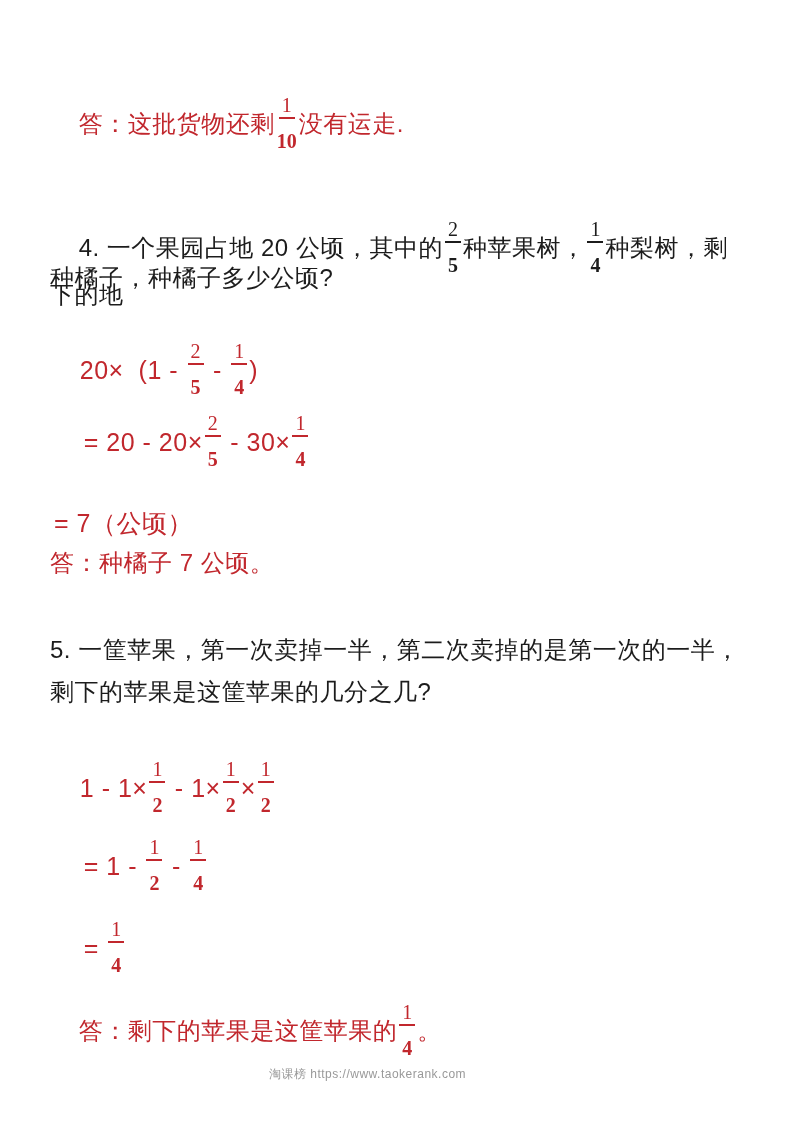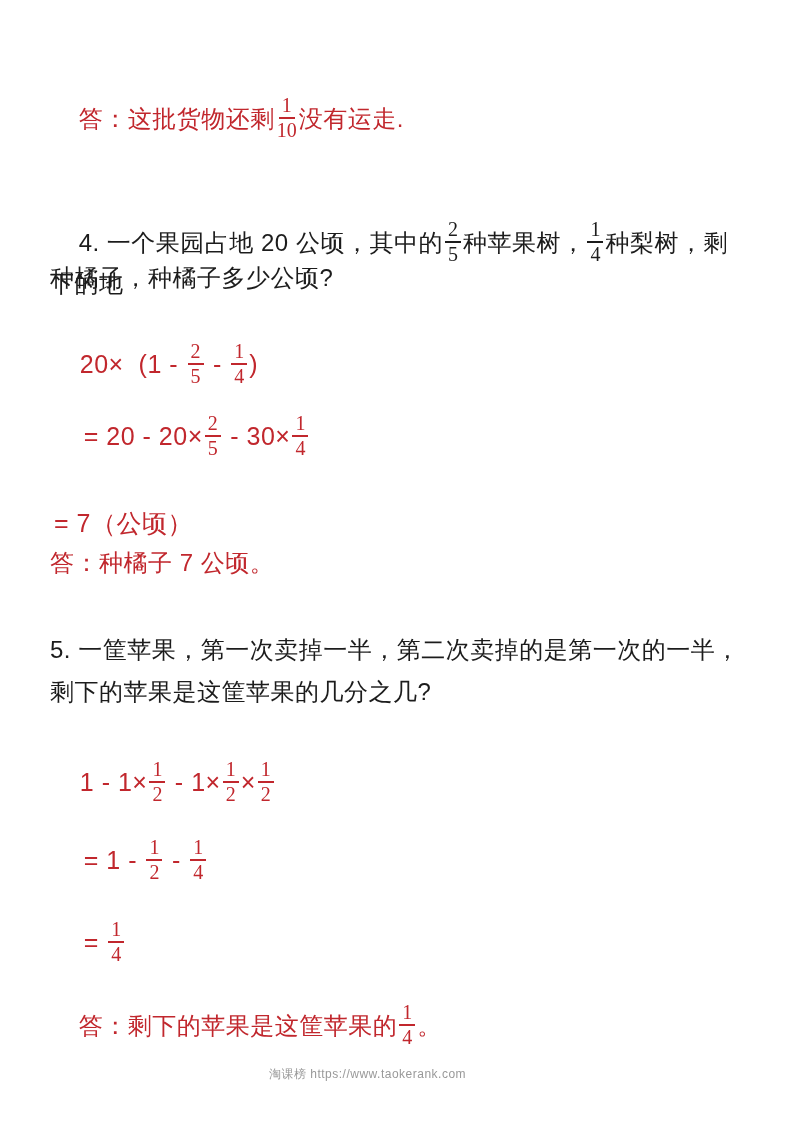--- a/index.html
+++ b/index.html
@@ -39,21 +39,21 @@
     align-items: center;
     vertical-align: middle;
     font-family: "Liberation Serif", "DejaVu Serif", serif;
     font-size: 20px;
     line-height: 1.1;
     letter-spacing: 0;
     margin: 0 2px;
     transform: translateY(-3px);
   }
   .fnum { border-bottom: 2px solid currentColor; padding: 0 3px 1px 3px; }
-  .fden { padding-top: 0; }
+  .fden { padding-top: 11px; font-weight: bold; }
   .footer {
     position: absolute;
     left: 0;
     top: 1066px;
     width: 100%;
     text-align: center;
     color: var(--gray);
     font-size: 12px;
     letter-spacing: 0.5px;
   }

